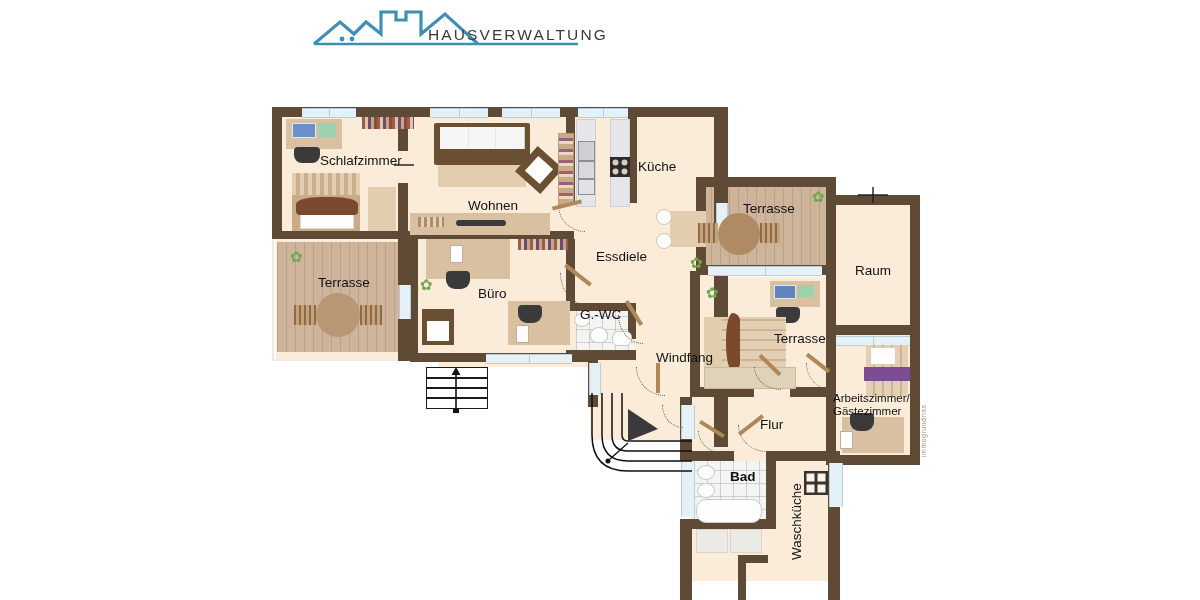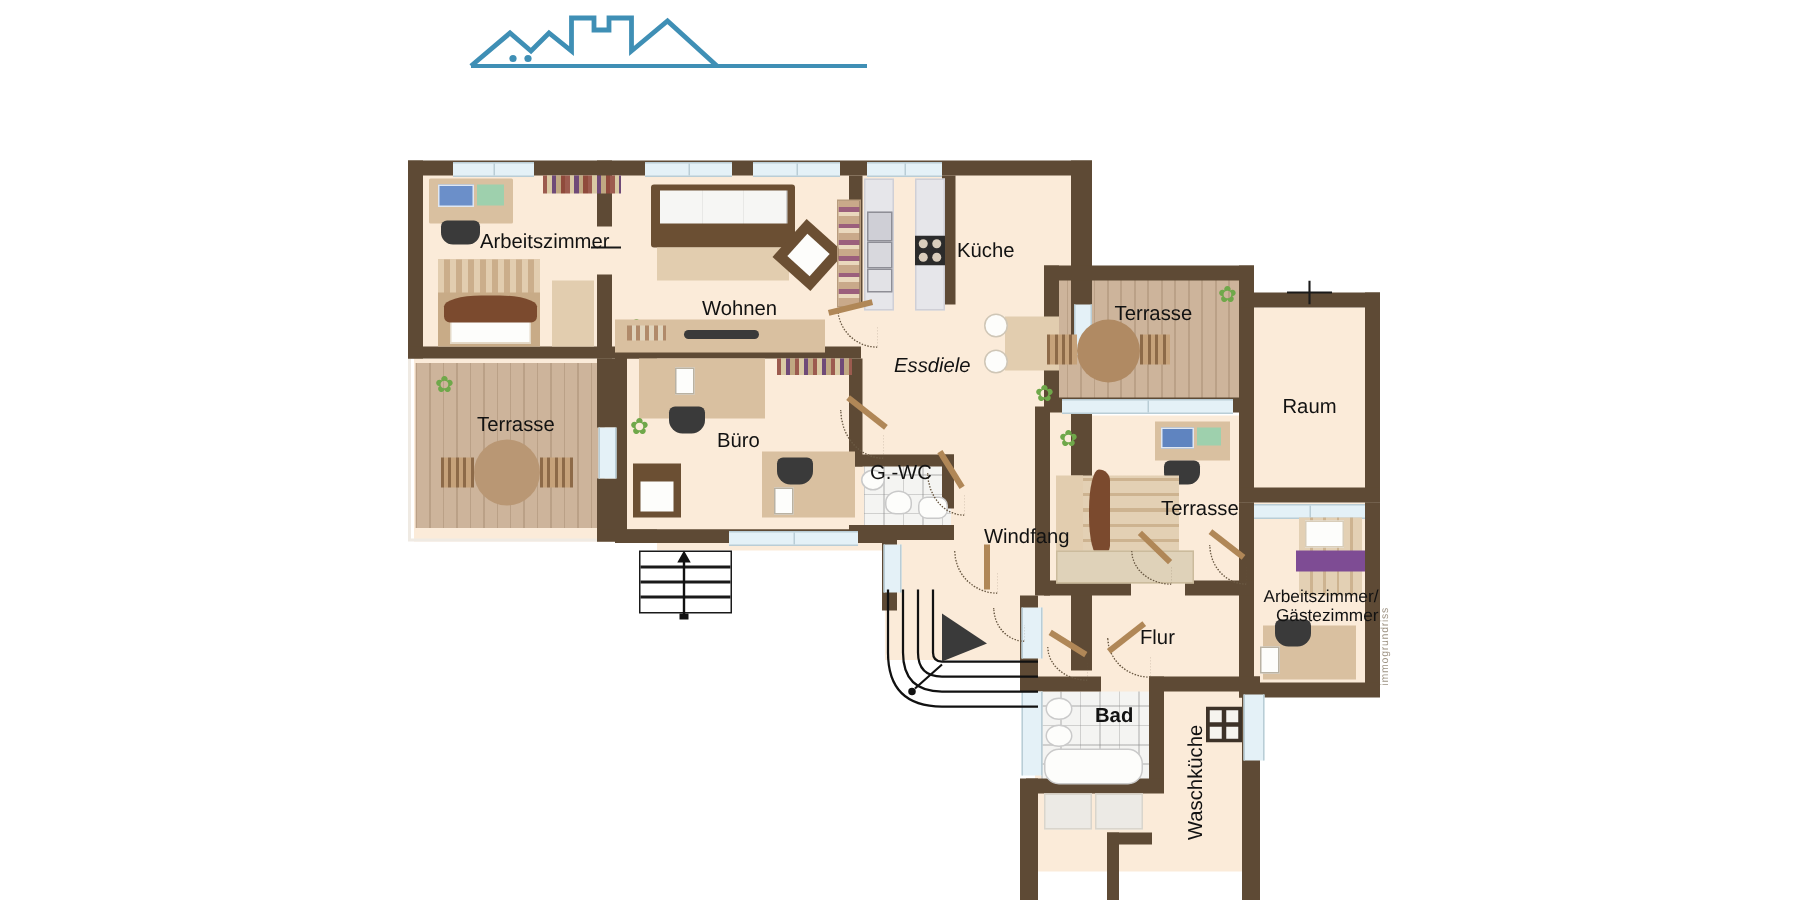--- a/index.html
+++ b/index.html
@@ -41,21 +41,21 @@
     background-image:
       repeating-linear-gradient(90deg, rgba(140,140,140,.35) 0 1px, transparent 1px 13px),
       repeating-linear-gradient(0deg, rgba(140,140,140,.35) 0 1px, transparent 1px 13px);}
   .terr-border{position:absolute;border:2px solid #efeae3;}
   .win{position:absolute;background:#e4f1f7;border-top:1px solid #b9cdd6;border-bottom:1px solid #b9cdd6;}
   .win.v{border:none;border-left:1px solid #b9cdd6;border-right:1px solid #b9cdd6;}
   .win .mull{position:absolute;top:0;bottom:0;width:1px;background:#b9cdd6;}
 
   .lbl{position:absolute;color:#121212;font-size:13.5px;white-space:nowrap;
        font-family:"Liberation Sans", sans-serif;}
-  .lbl.two{line-height:13px;text-align:right;font-size:11.5px;}
+  .lbl.two{line-height:13px;text-align:left;font-size:11.5px;}
   .lbl.vert{transform:rotate(-90deg);transform-origin:left top;}
 
   .fur{position:absolute;}
   .wood{background:#d9c0a0;}
   .wood2{background:#c8ab87;}
   .lightwood{background:#e2cdaf;}
   .darkwood{background:#6b4f33;}
   .grey{background:#3a3a3a;}
   .white{background:#fdfdfb;}
   .plant{position:absolute;color:#6fa84a;font-size:15px;line-height:15px;}
@@ -75,20 +75,21 @@
 
 <div id="root">
 
   <div id="logo">
     <svg class="roofline" viewBox="0 0 310 50">
       <polyline points="36,36 62,14 76,26 88,14 103,26 103,4 118,4 118,12 128,12 128,4 143,4 143,26 167,6 200,36" fill="none" stroke="#3f8fb5" stroke-width="3.2" stroke-linejoin="miter"></polyline>
       <line x1="36" y1="36" x2="300" y2="36" stroke="#3f8fb5" stroke-width="2.6"></line>
       <circle cx="64" cy="31" r="2.4" fill="#3f8fb5"></circle>
       <circle cx="74" cy="31" r="2.4" fill="#3f8fb5"></circle>
     </svg>
+    <div class="sub">HAUSVERWALTUNG</div>
   </div>
 
   <div id="plan">
 
     <div class="floor" style="left:6px;top:6px;width:448px;height:250px;"></div>
     <div class="floor" style="left:168px;top:130px;width:286px;height:132px;"></div>
     <div class="floor" style="left:320px;top:240px;width:134px;height:95px;"></div>
 
     <div class="terr-border" style="left:2px;top:132px;width:136px;height:120px;"></div>
     <div class="deck" style="left:7px;top:137px;width:126px;height:110px;">
@@ -344,24 +345,24 @@
     <svg style="position:absolute;left:318px;top:280px;width:112px;height:104px;">
       <path d="M4,8 L4,50 Q4,86 40,86 L104,86" fill="none" stroke="#111" stroke-width="1.5"></path>
       <path d="M14,8 L14,50 Q14,76 40,76 L104,76" fill="none" stroke="#111" stroke-width="1.5"></path>
       <path d="M24,8 L24,50 Q24,66 40,66 L104,66" fill="none" stroke="#111" stroke-width="1.5"></path>
       <path d="M34,8 L34,50 Q34,56 40,56 L104,56" fill="none" stroke="#111" stroke-width="1.5"></path>
       <polygon points="40,24 70,44 40,56" fill="#3a3a3a"></polygon>
       <line x1="40" y1="58" x2="22" y2="74" stroke="#111" stroke-width="1.4"></line>
       <circle cx="20" cy="76" r="2.5" fill="#111"></circle>
     </svg>
 
-    <div class="lbl" style="left:50px;top:48px;">Arbeitszimmer</div>
+    <div class="lbl" style="left:50px;top:48px;">Schlafzimmer</div>
     <div class="lbl" style="left:198px;top:93px;">Wohnen</div>
     <div class="lbl" style="left:368px;top:54px;">Küche</div>
-    <div class="lbl" style="left:326px;top:131px;font-style:italic;">Essdiele</div>
+    <div class="lbl" style="left:326px;top:144px;">Essdiele</div>
     <div class="lbl" style="left:48px;top:170px;">Terrasse</div>
     <div class="lbl" style="left:208px;top:181px;">Büro</div>
     <div class="lbl" style="left:310px;top:202px;">G.-WC</div>
     <div class="lbl" style="left:386px;top:245px;">Windfang</div>
     <div class="lbl" style="left:473px;top:96px;">Terrasse</div>
     <div class="lbl" style="left:585px;top:158px;">Raum</div>
     <div class="lbl" style="left:504px;top:226px;">Terrasse</div>
     <div class="lbl two" style="left:563px;top:287px;width:86px;">
       <span>Arbeitszimmer/</span><br>
       <span>Gästezimmer</span>

